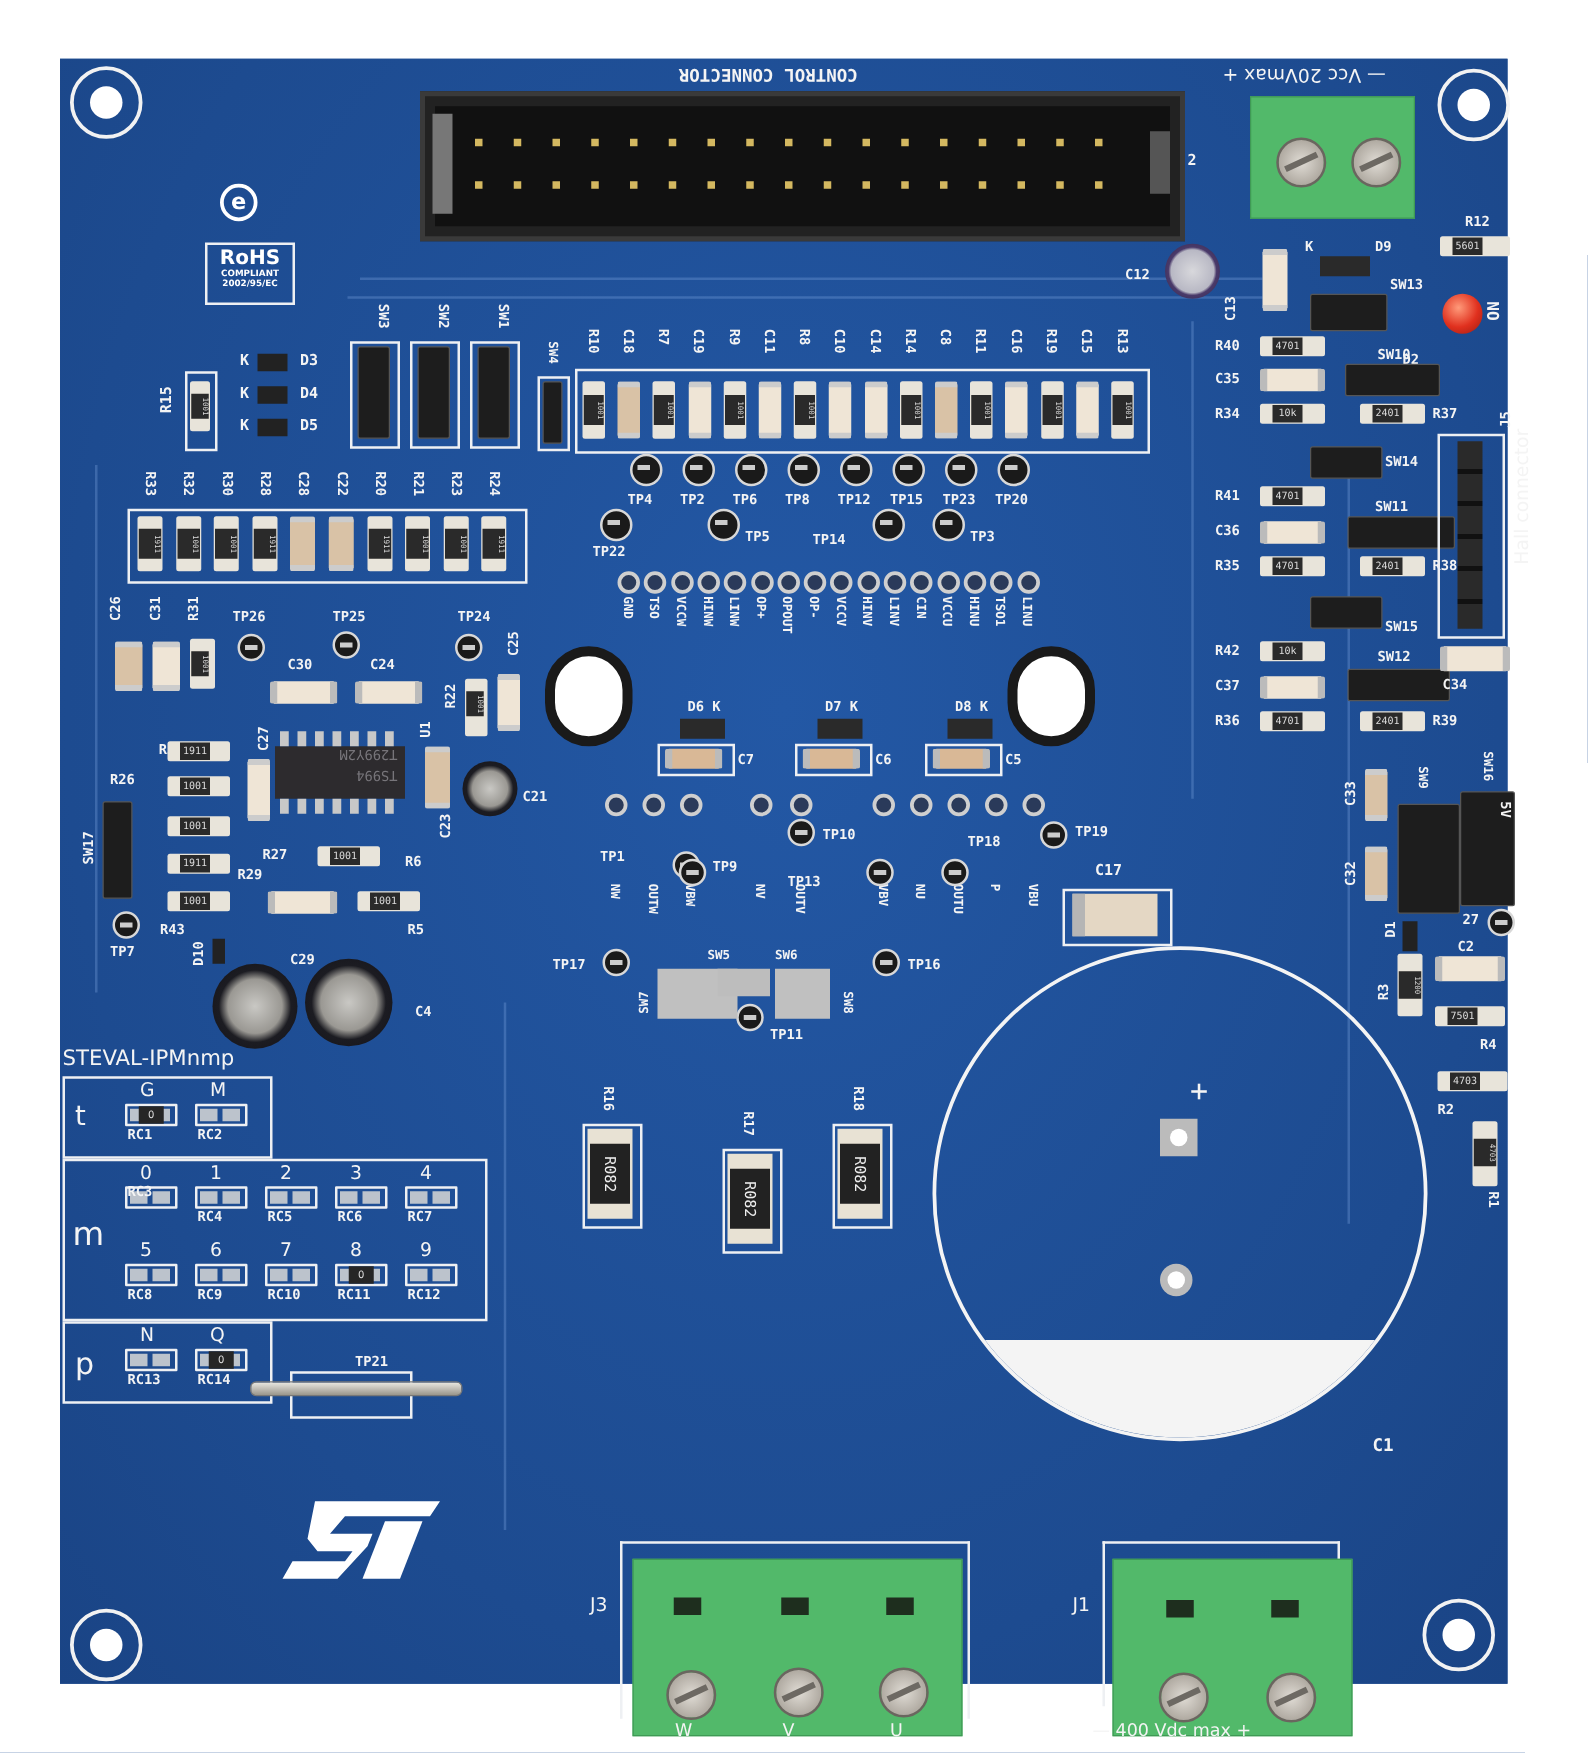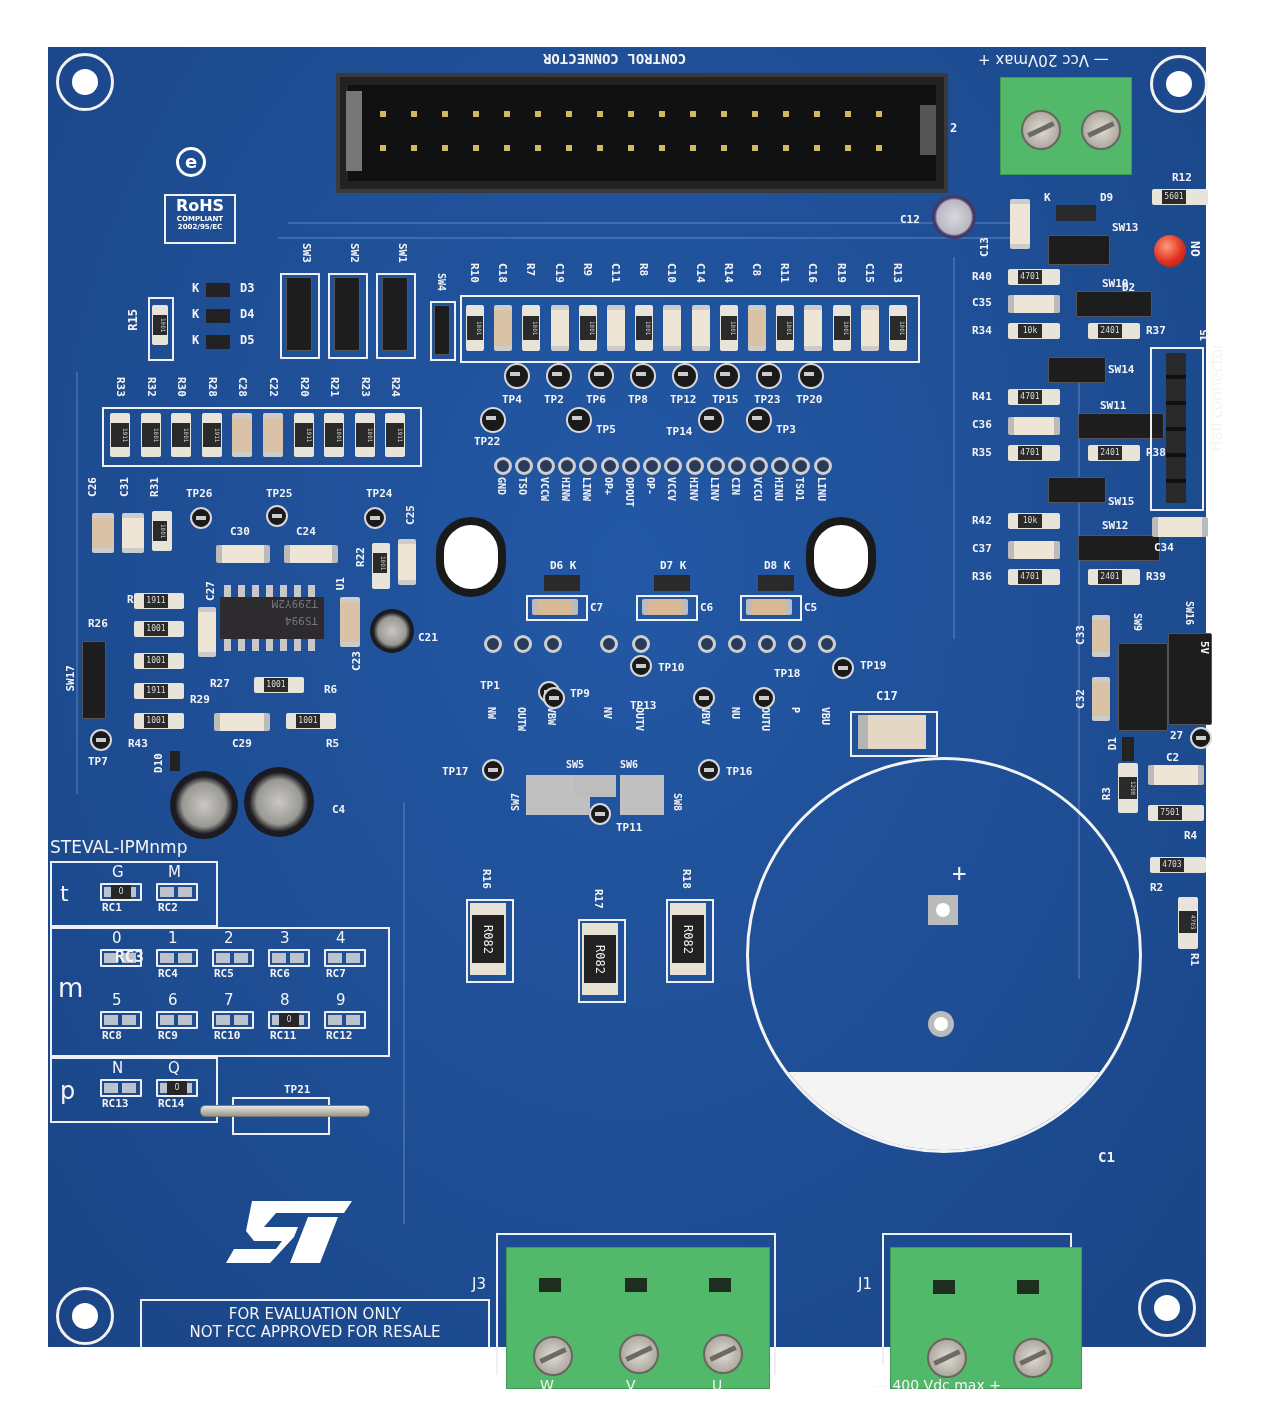--- a/index.html
+++ b/index.html
@@ -200,21 +200,21 @@
       <div class="silk" style="left:664px;top:346px;font-size:11px;">TP15</div>
       <div class="tp" style="left:708px;top:316px;width:26px;height:26px;"></div>
       <div class="silk" style="left:706px;top:346px;font-size:11px;">TP23</div>
       <div class="tp" style="left:750px;top:316px;width:26px;height:26px;"></div>
       <div class="silk" style="left:748px;top:346px;font-size:11px;">TP20</div>
       <div class="tp" style="left:432px;top:360px;width:26px;height:26px;"></div>
       <div class="silk" style="left:426px;top:388px;font-size:11px;">TP22</div>
       <div class="tp" style="left:518px;top:360px;width:26px;height:26px;"></div>
       <div class="silk" style="left:548px;top:376px;font-size:11px;">TP5</div>
       <div class="tp" style="left:650px;top:360px;width:26px;height:26px;"></div>
-      <div class="silk" style="left:618px;top:378px;font-size:11px;text-align:right;">TP14</div>
+      <div class="silk" style="left:602px;top:378px;font-size:11px;text-align:right;">TP14</div>
       <div class="tp" style="left:698px;top:360px;width:26px;height:26px;"></div>
       <div class="silk" style="left:728px;top:376px;font-size:11px;">TP3</div>
     </div>
 
   <div id="ipm-top">
       <div class="pad" style="left:446px;top:410px;"></div>
       <div class="silk vtext" style="left:448px;top:430px;font-size:10px;transform:none;">GND</div>
       <div class="pad" style="left:467.3px;top:410px;"></div>
       <div class="silk vtext" style="left:469.3px;top:430px;font-size:10px;transform:none;">TSO</div>
       <div class="pad" style="left:488.6px;top:410px;"></div>
@@ -467,21 +467,21 @@
   <div class="silk" style="left:142px;top:646px;font-size:11px;">R29</div>
   <div class="hsmd-r" style="left:86px;top:666px;width:50px;">
       <span>1001</span>
     </div>
   <div class="silk" style="left:80px;top:690px;font-size:11px;">R43</div>
   <div class="hsmd-r" style="left:206px;top:630px;width:50px;">
       <span>1001</span>
     </div>
   <div class="silk" style="left:276px;top:636px;font-size:11px;">R6</div>
   <div class="hsmd-c" style="left:166px;top:666px;width:56px;height:18px;"></div>
-  <div class="silk" style="left:184px;top:690px;font-size:11px;">C29</div>
+  <div class="silk" style="left:184px;top:714px;font-size:11px;">C29</div>
   <div class="hsmd-r" style="left:238px;top:666px;width:50px;">
       <span>1001</span>
     </div>
   <div class="silk" style="left:278px;top:690px;font-size:11px;">R5</div>
 
   <div class="jumper" style="left:34px;top:594px;width:22px;height:76px;"></div>
   <div class="silk vtext" style="left:16px;top:618px;font-size:11px;">SW17</div>
   <div class="tp" style="left:42px;top:682px;"></div>
   <div class="silk" style="left:40px;top:708px;font-size:11px;">TP7</div>
   <div style="position:absolute;left:122px;top:704px;width:10px;height:20px;background:#222;"></div>
@@ -507,21 +507,21 @@
         <div style="position:absolute;left:20px;top:2px;width:14px;height:10px;background:#bcc3cc;"></div>
       </div>
       <div class="silk" style="left:110px;top:854px;font-size:11px;">RC2</div>
       <div class="box" style="left:2px;top:880px;width:336px;height:126px;"></div>
       <div class="silk-sans" style="left:10px;top:926px;font-size:26px;">m</div>
       <div class="silk-sans" style="left:64px;top:882px;font-size:15px;">0</div>
       <div class="box" style="left:52px;top:902px;width:38px;height:14px;border-radius:1px;">
         <div style="position:absolute;left:2px;top:2px;width:14px;height:10px;background:#bcc3cc;"></div>
         <div style="position:absolute;left:20px;top:2px;width:14px;height:10px;background:#bcc3cc;"></div>
       </div>
-      <div class="silk" style="left:54px;top:900px;font-size:16px;padding-left:13px;">RC3</div>
+      <div class="silk" style="left:54px;top:900px;font-size:11px;">RC3</div>
       <div class="silk-sans" style="left:120px;top:882px;font-size:15px;">1</div>
       <div class="box" style="left:108px;top:902px;width:38px;height:14px;border-radius:1px;">
         <div style="position:absolute;left:2px;top:2px;width:14px;height:10px;background:#bcc3cc;"></div>
         <div style="position:absolute;left:20px;top:2px;width:14px;height:10px;background:#bcc3cc;"></div>
       </div>
       <div class="silk" style="left:110px;top:920px;font-size:11px;">RC4</div>
       <div class="silk-sans" style="left:176px;top:882px;font-size:15px;">2</div>
       <div class="box" style="left:164px;top:902px;width:38px;height:14px;border-radius:1px;">
         <div style="position:absolute;left:2px;top:2px;width:14px;height:10px;background:#bcc3cc;"></div>
         <div style="position:absolute;left:20px;top:2px;width:14px;height:10px;background:#bcc3cc;"></div>
@@ -591,24 +591,20 @@
   <div class="box" style="left:184px;top:1050px;width:94px;height:34px;"></div>
   <div style="position:absolute;left:152px;top:1058px;width:168px;height:10px;border-radius:5px;background:linear-gradient(#e8e6e0,#9a968c);border:1px solid #777;"></div>
 
   <div style="position:absolute;left:176px;top:1150px;width:130px;height:70px;">
     <svg width="130" height="70" viewBox="0 0 130 70">
       <polygon points="28,4 128,4 120,16 52,16 40,30 74,30 70,40 46,66 2,66 10,52 52,52 58,44 30,44 22,34" fill="#fff"></polygon>
       <polygon points="84,20 114,20 96,66 66,66" fill="#fff"></polygon>
     </svg>
   </div>
 
-  <div class="box" style="left:92px;top:1252px;width:346px;height:48px;border-bottom:none;">
-    <div class="silk-sans" style="position:static;text-align:center;font-size:15px;margin-top:4px;">FOR EVALUATION ONLY</div>
-    <div class="silk-sans" style="position:static;text-align:center;font-size:15px;">NOT FCC APPROVED FOR RESALE</div>
-  </div>
 
 
   <div class="silk-sans" style="left:424px;top:1228px;font-size:15px;">J3</div>
   <div class="box" style="left:448px;top:1186px;width:276px;height:140px;border-bottom:none;"></div>
   <div class="terminal" style="left:458px;top:1200px;width:262px;height:140px;">
     <div class="slot" style="left:32px;top:30px;"></div>
     <div class="slot" style="left:118px;top:30px;"></div>
     <div class="slot" style="left:202px;top:30px;"></div>
     <div class="screw" style="left:26px;top:88px;"></div>
     <div class="screw" style="left:112px;top:86px;"></div>

